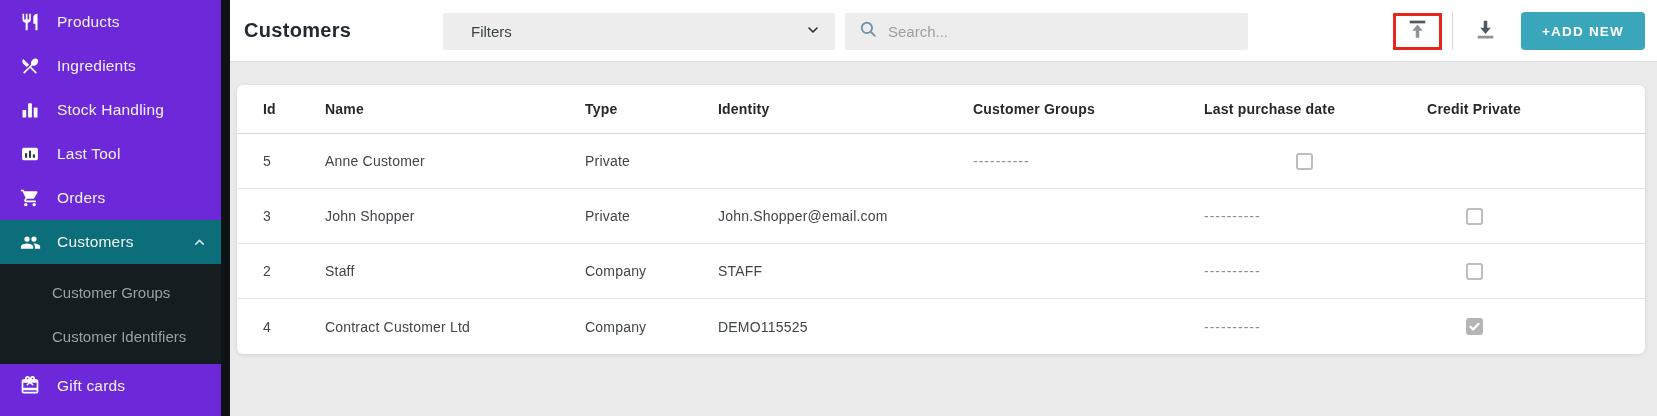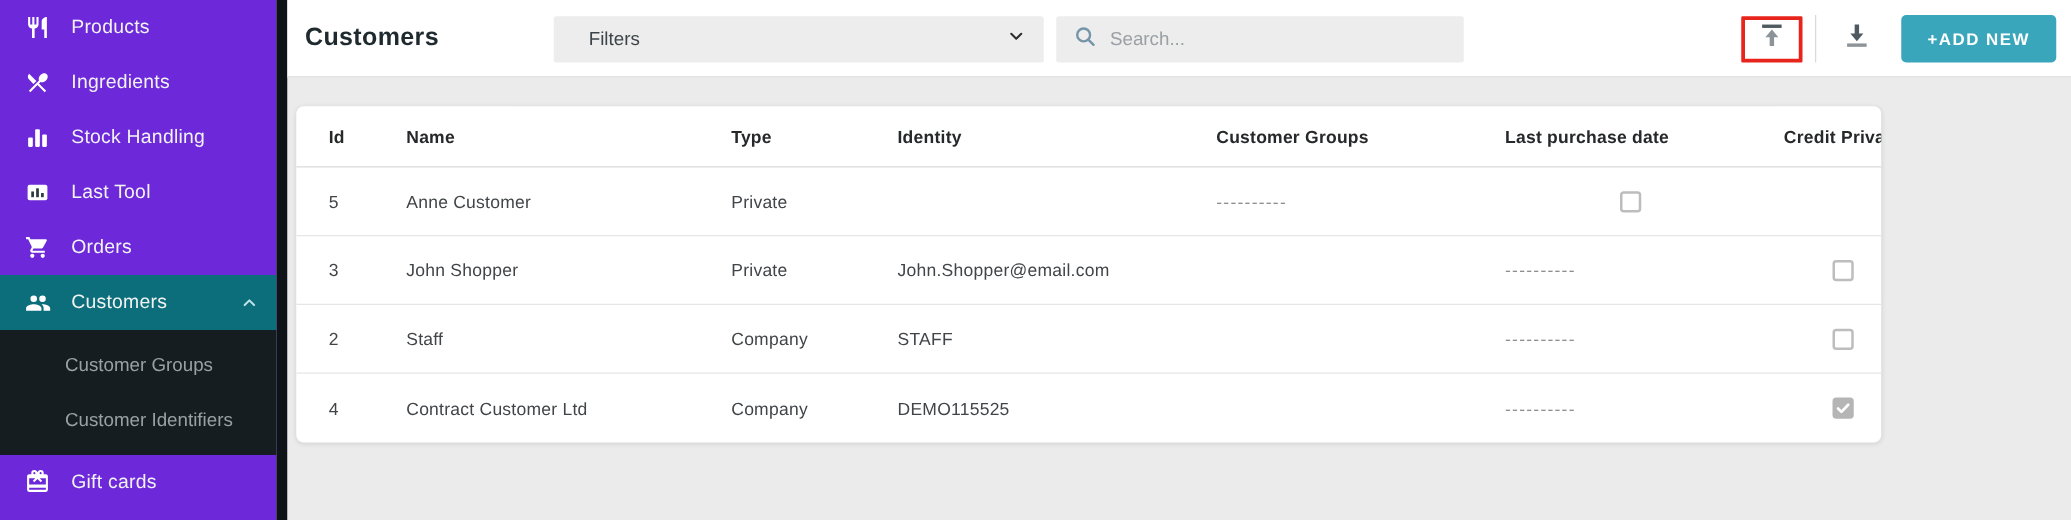--- a/index.html
+++ b/index.html
@@ -26,39 +26,39 @@
   
   .main { flex:1 1 auto; height:416px; display:flex; flex-direction:column; background:#ebebeb; }
   .topbar { height:62px; background:#ffffff; border-bottom:1px solid #dcdcdc;
     position:relative; flex:0 0 62px; }
   .page-title { position:absolute; left:14px; top:19px; font-size:20px; font-weight:700;
     color:#1f2a2f; letter-spacing:.3px; }
   .filters-select { position:absolute; left:213px; top:13px; width:392px; height:37px;
     background:#ededed; border-radius:2px; display:flex; align-items:center;
     padding:0 14px 0 28px; cursor:pointer; }
   .filters-label { flex:1 1 auto; font-size:15px; color:#3c4449; }
-  .search-box { position:absolute; left:615px; top:13px; width:326px; height:37px;
+  .search-box { position:absolute; left:615px; top:13px; width:403px; height:37px;
     background:#ededed; border-radius:2px; display:flex; align-items:center; padding:0 12px 0 14px; }
   .search-box input { border:none; outline:none; background:transparent; flex:1 1 auto;
     font-size:15px; color:#444; margin-left:10px; font-family:"Liberation Sans", sans-serif; }
   .search-box input::placeholder { color:#9aa0a4; }
   .header-actions { position:absolute; right:12px; top:0; height:62px;
     display:flex; align-items:center; }
   .icon-btn { width:44px; height:37px; display:flex; align-items:center;
     justify-content:center; cursor:pointer; }
   .upload-highlight { border:3px solid #e8251c; border-radius:1px; display:flex;
     align-items:center; justify-content:center; width:49px; height:37px; }
   .v-divider { width:1px; height:38px; background:#d9d9d9; margin:0 10px; }
   .add-new { margin-left:14px; height:38px; padding:4px 21px; background:#3aa6bc;
     border:none; border-radius:4px; color:#ffffff; font-size:13.5px; font-weight:700;
     letter-spacing:1.2px; cursor:pointer; font-family:"Liberation Sans", sans-serif; }
 
   
   .content { flex:1 1 auto; padding:23px 12px 0 7px; }
-  .card { width:1268px; background:#ffffff; border-radius:6px;
+  .card { width:1408px; background:#ffffff; border-radius:6px;
     box-shadow:0 1px 4px rgba(0,0,0,.10); overflow:hidden; }
   .t-grid { display:grid; grid-template-columns:62px 260px 133px 255px 231px 200px 140px;
     align-items:center; padding-left:26px; }
   .t-head { height:49px; border-bottom:1px solid #d9d9d9; }
   .t-head .th { font-size:14px; font-weight:700; color:#26282a; letter-spacing:.2px; }
   .th.col-credit { text-align:center; }
   .t-row { height:55px; border-bottom:1px solid #e6e6e6; cursor:pointer; }
   .t-row:last-child { border-bottom:none; }
   .td { font-size:14px; color:#414548; letter-spacing:.2px; white-space:nowrap; }
   .td.col-date { color:#8f8f8f; letter-spacing:1px; }

